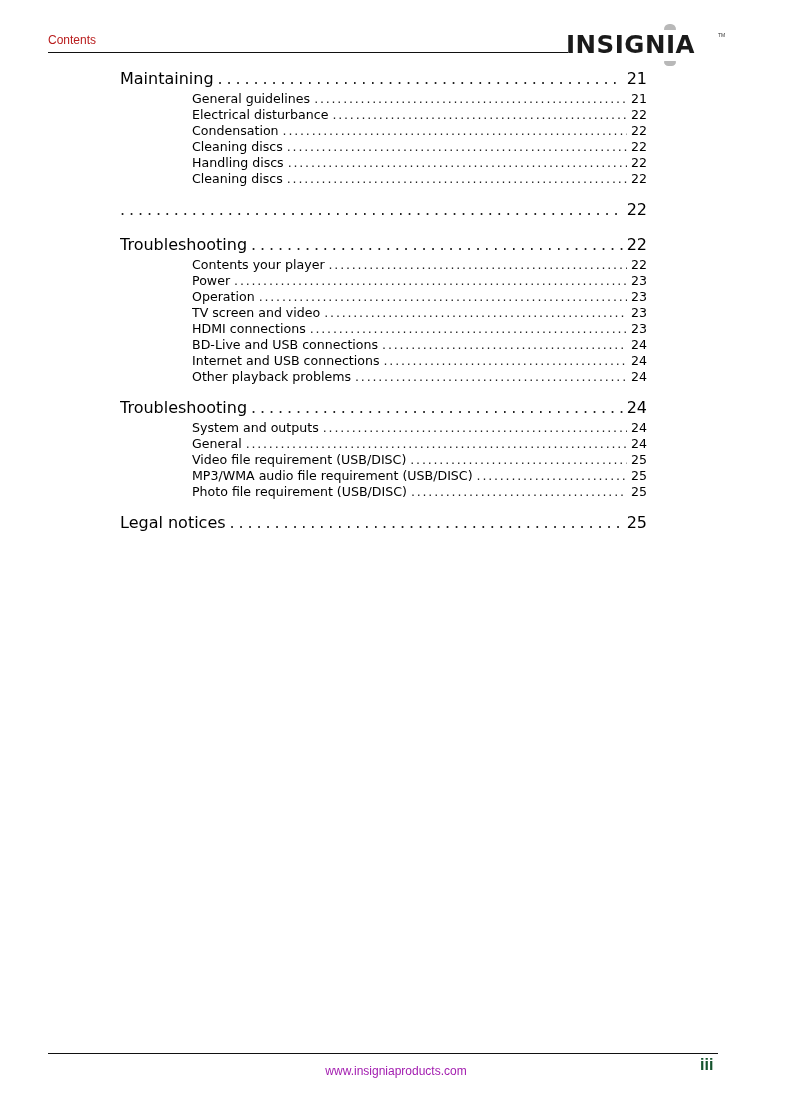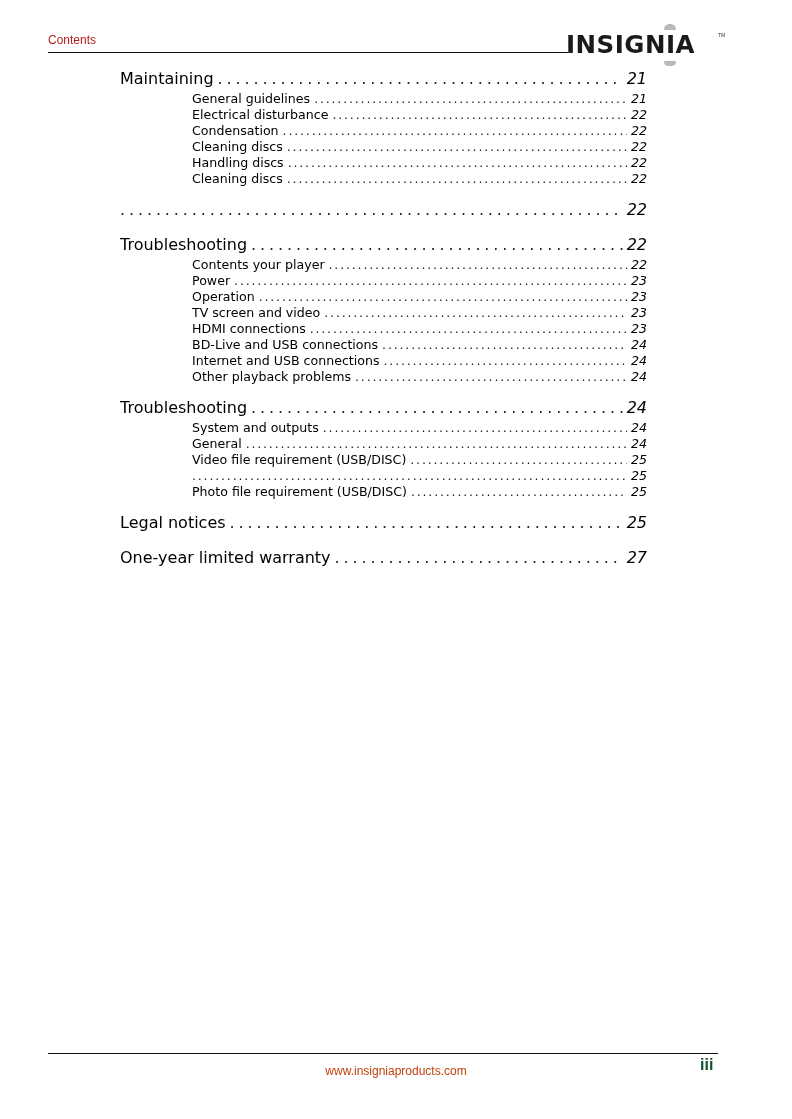--- a/index.html
+++ b/index.html
@@ -45,34 +45,34 @@
       display: flex; align-items: center; white-space: nowrap; overflow: hidden;
     }
     .entry .label { flex: 0 0 auto; padding-right: 4px; }
     .entry .leader {
       flex: 1 1 auto; overflow: hidden; letter-spacing: 1.2px; color: #222;
     }
     .entry .leader::before {
       content: ". . . . . . . . . . . . . . . . . . . . . . . . . . . . . . . . . . . . . . . . . . . . . . . . . . . . . . . . . . . . . . . . . . . . . . . . . . . . . . . . . . . . . . . . . . . . . . . . . . . . . . . . . . . . . . . . . . . . . . . . . . . . . . . . . . . . . . . . . . . . . . . . . . . . . . . . . . . . . . . . . . . . . . . .";
       letter-spacing: -1.1px;
     }
-    .entry .page { flex: 0 0 auto; padding-left: 4px; font-style: italic; }
+    .entry .page { flex: 0 0 auto; padding-left: 4px; }
     .entry.main { font-size: 16px; height: 25px; line-height: 25px; }
     .entry.main .leader::before { letter-spacing: -0.6px; }
     .entry.sub {
       font-size: 12.6px; height: 16px; line-height: 16px; margin-left: 72px;
     }
 
     .footer-rule {
       position: absolute; left: 48px; top: 1053px; width: 670px; height: 0;
       border-top: 1.5px solid #111;
     }
     .footer-url {
       position: absolute; left: 0; width: 792px; top: 1064px; text-align: center;
-      font-size: 12px; color: #c2410c;
+      font-size: 12px; color: #a21caf;
     }
     .footer-page {
       position: absolute; left: 700px; top: 1056px;
       font-size: 16px; font-weight: bold; color: #14532d;
     }
   </style>
 </head>
 <body>
 
 <div>
@@ -192,41 +192,35 @@
         <span class="label">General</span>
         <span class="leader"></span>
         <span class="page">24</span>
       </div>
       <div class="entry sub">
         <span class="label">Video file requirement (USB/DISC)</span>
         <span class="leader"></span>
         <span class="page">25</span>
       </div>
       <div class="entry sub">
+        <span class="label">MP3/WMA audio file requirement (USB/DISC)</span>
         <span class="leader"></span>
         <span class="page">25</span>
       </div>
       <div class="entry sub">
         <span class="label">Photo file requirement (USB/DISC)</span>
         <span class="leader"></span>
         <span class="page">25</span>
       </div>
     </div>
     <div class="section">
       <div class="entry main">
         <span class="label">Legal notices</span>
         <span class="leader"></span>
         <span class="page">25</span>
-      </div>
-    </div>
-    <div class="section">
-      <div class="entry main">
-        <span class="label">One-year limited warranty</span>
-        <span class="leader"></span>
-        <span class="page">27</span>
       </div>
     </div>
   </div>
 
 <div>
   <div class="footer-rule"></div>
   <div class="footer-url">www.insigniaproducts.com</div>
   <div class="footer-page">iii</div>
 </div>
 

